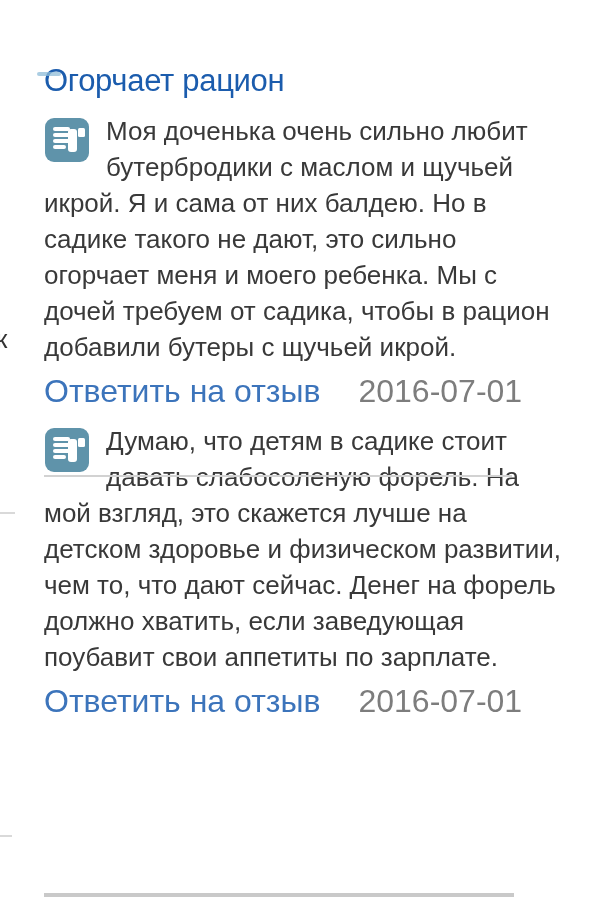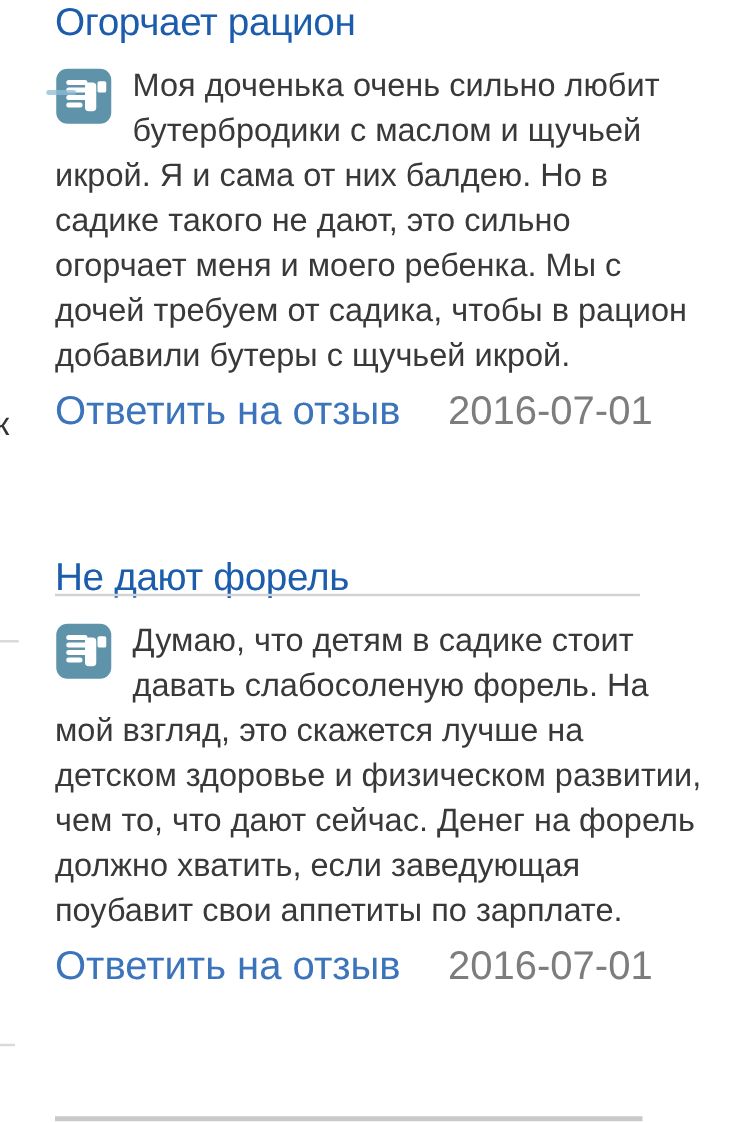--- a/index.html
+++ b/index.html
@@ -22,21 +22,21 @@
   }
   .review { position: relative; }
   .review-title {
     margin: 0;
     font-size: 31px;
     line-height: 36px;
     font-weight: 400;
     color: #1b5cad;
     letter-spacing: -0.3px;
   }
-  .review-1 .review-title { }
+  .review-1 .review-title { margin-top: 63px; }
   .review-2 .review-title { margin-top: 98px; }
   .review-body {
     margin-top: 14px;
     font-size: 26px;
     line-height: 36px;
     color: #393939;
   }
   .review-icon {
     float: left;
     width: 46px;
@@ -124,21 +124,20 @@
         </svg>
       </span>
       <span class="review-text">Моя доченька очень сильно любит бутербродики с маслом и щучьей икрой. Я и сама от них балдею. Но в садике такого не дают, это сильно огорчает меня и моего ребенка. Мы с дочей требуем от садика, чтобы в рацион добавили бутеры с щучьей икрой.</span>
     </div>
     <div class="reply-row">
       <a class="reply-link" href="#">Ответить на отзыв</a><span class="review-date">2016-07-01</span>
     </div>
   </section>
 
   <section class="review review-2">
-    <h2 class="review-title">Не дают форель</h2>
     <div class="review-body">
       <span class="review-icon">
         <svg width="46" height="46" viewBox="0 0 46 46" xmlns="http://www.w3.org/2000/svg">
           <rect x="1" y="1" width="44" height="44" rx="9" fill="#5f93aa"></rect>
           <rect x="9" y="10" width="17" height="4" rx="2" fill="#ffffff"></rect>
           <rect x="9" y="16" width="17" height="4" rx="2" fill="#ffffff"></rect>
           <rect x="9" y="22" width="17" height="4" rx="2" fill="#ffffff"></rect>
           <rect x="9" y="28" width="13" height="4" rx="2" fill="#ffffff"></rect>
           <rect x="24" y="12" width="9" height="23" rx="3" fill="#ffffff"></rect>
           <rect x="34" y="11" width="7" height="9" rx="1.5" fill="#ffffff"></rect>

